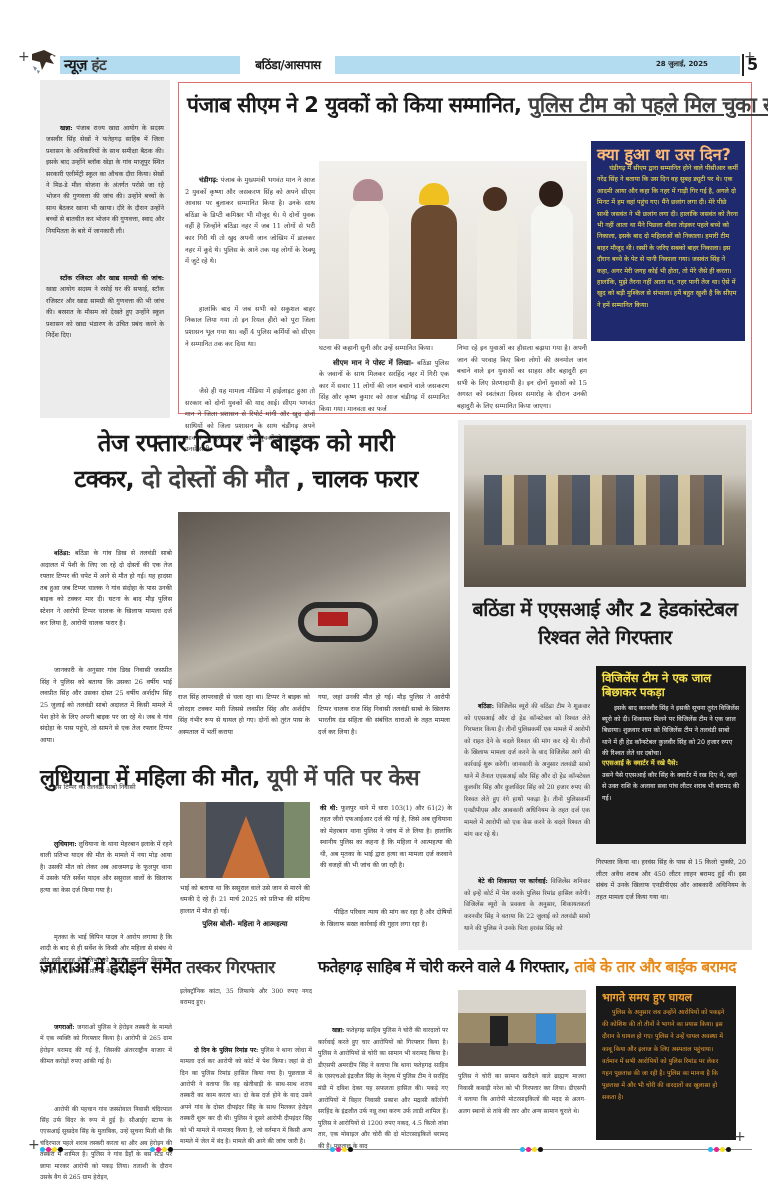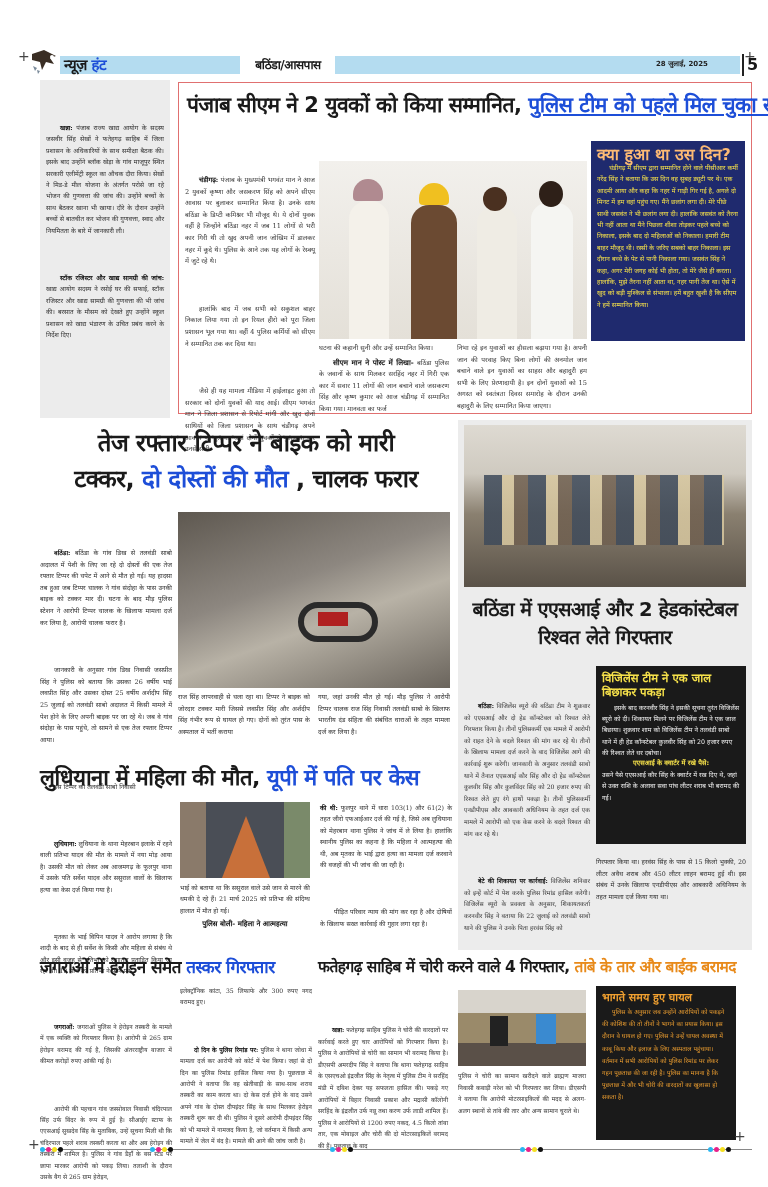--- a/index.html
+++ b/index.html
@@ -2,21 +2,21 @@
 <html><head>
 <meta charset="utf-8">
 <style>
   * { box-sizing: border-box; margin: 0; padding: 0; }
   body { width: 768px; height: 1187px; background: #ffffff; font-family: "DejaVu Serif", serif; color: #222; position: relative; overflow: hidden; }
   .abs { position: absolute; }
   .body-text { font-size: 6.6px; line-height: 11.6px; text-align: justify; color: #333; font-family: "DejaVu Serif", serif; }
   .body-text .dateline { font-weight: bold; color: #111; }
   .body-text p { text-indent: 14px; margin-top: 36px; }
   .head { font-family: "DejaVu Sans", sans-serif; font-weight: bold; color: #1a1a1a; letter-spacing: -0.5px; }
-  .red { color: #1d4ed8; }
+  .red { color: #404040; }
   .orange { color: #e88a1a; text-align: right; }
   .photo { background: linear-gradient(135deg, #8a8a86, #c8c4ba 40%, #6e6a62 70%, #a9a49a); }
   .regmark { position: absolute; font-size: 14px; color: #444; font-family: "DejaVu Sans", sans-serif; }
   .cmyk { position: absolute; display: flex; gap: 1px; }
   .cmyk span { width: 5px; height: 5px; border-radius: 50%; display: inline-block; }
 </style>
 </head>
 <body>
 
 <div class="regmark" style="left:18px;top:48px;">+</div>
@@ -100,21 +100,21 @@
   <div class="abs" style="left:20px;top:50px;width:240px;height:70px;background:repeating-linear-gradient(90deg,#3e4a5a 0 18px,#d8c8a0 18px 30px,#706050 30px 44px);opacity:0.85;"></div>
 </div>
 <div class="abs head" style="left:464px;top:596px;width:282px;text-align:center;font-size:19.5px;line-height:28px;">बठिंडा में एएसआई और 2 हेडकांस्टेबल रिश्वत लेते गिरफ्तार</div>
 <div class="abs body-text" style="left:464px;top:664px;width:126px;font-size:6.2px;line-height:11.6px;">
   <p><span class="dateline">बठिंडा:</span> <span>विजिलेंस ब्यूरो की बठिंडा टीम ने शुक्रवार को एएसआई और दो हेड कॉन्स्टेबल को रिश्वत लेते गिरफ्तार किया है। तीनों पुलिसकर्मी एक मामले में आरोपी को राहत देने के बदले रिश्वत की मांग कर रहे थे। तीनों के खिलाफ मामला दर्ज करने के बाद विजिलेंस आगे की कार्रवाई शुरू करेगी। जानकारी के अनुसार तलवंडी साबो थाने में तैनात एएसआई कौर सिंह और दो हेड कॉन्स्टेबल कुलवीर सिंह और कुलविंदर सिंह को 20 हजार रुपए की रिश्वत लेते हुए रंगे हाथों पकड़ा है। तीनों पुलिसकर्मी एनडीपीएस और आबकारी अधिनियम के तहत दर्ज एक मामले में आरोपी को एक केस करने के बदले रिश्वत की मांग कर रहे थे।</span></p>
   <p><span class="dateline">बेटे की शिकायत पर कार्रवाई:</span> <span>विजिलेंस शनिवार को इन्हें कोर्ट में पेश करके पुलिस रिमांड हासिल करेगी। विजिलेंस ब्यूरो के प्रवक्ता के अनुसार, शिकायतकर्ता करनवीर सिंह ने बताया कि 22 जुलाई को तलवंडी साबो थाने की पुलिस ने उनके पिता हरवंस सिंह को</span></p>
 </div>
 <div class="abs" style="left:596px;top:666px;width:150px;height:178px;background:#1a1a1a;padding:5px 6px;overflow:hidden;">
   <div style="color:#f5e04a;font-family:'DejaVu Sans',sans-serif;font-weight:bold;font-size:11.5px;line-height:14px;margin-bottom:3px;">विजिलेंस टीम ने एक जाल बिछाकर पकड़ा</div>
   <div style="color:#f0f0f0;font-family:'DejaVu Sans',sans-serif;font-size:6.3px;line-height:11.2px;text-indent:12px;">इसके बाद करनवीर सिंह ने इसकी सूचना तुरंत विजिलेंस ब्यूरो को दी। शिकायत मिलने पर विजिलेंस टीम ने एक जाल बिछाया। शुक्रवार शाम को विजिलेंस टीम ने तलवंडी साबो थाने में ही हेड कॉन्स्टेबल कुलवीर सिंह को 20 हजार रुपए की रिश्वत लेते धर दबोचा।</div>
-  <div style="color:#f5e04a;font-family:'DejaVu Sans',sans-serif;font-weight:bold;font-size:6.6px;line-height:11.2px;text-align:center;">एएसआई के क्वार्टर में रखे पैसे:</div>
+  <div style="color:#f5e04a;font-family:'DejaVu Sans',sans-serif;font-weight:bold;font-size:6.6px;line-height:11.2px;">एएसआई के क्वार्टर में रखे पैसे:</div>
   <div style="color:#f0f0f0;font-family:'DejaVu Sans',sans-serif;font-size:6.3px;line-height:11.2px;">उसने पैसे एएसआई कौर सिंह के क्वार्टर में रख दिए थे, जहां से उक्त राशि के अलावा सवा पांच लीटर शराब भी बरामद की गई।</div>
 </div>
 <div class="abs body-text" style="left:596px;top:856px;width:150px;font-size:6.3px;">गिरफ्तार किया था। हरवंस सिंह के पास से 15 किलो भुक्की, 20 लीटर अवैध शराब और 450 लीटर लाहन बरामद हुई थी। इस संबंध में उनके खिलाफ एनडीपीएस और आबकारी अधिनियम के तहत मामला दर्ज किया गया था।</div>
 
 <div class="abs head" style="left:40px;top:762px;width:414px;font-size:22px;line-height:32px;white-space:nowrap;">
   <span>लुधियाना में महिला की मौत,</span>
   <span class="red">यूपी में पति पर केस</span>
 </div>
 <div class="abs body-text" style="left:40px;top:802px;width:132px;font-size:6.3px;line-height:11.4px;">
   <p><span class="dateline">लुधियाना:</span> <span>लुधियाना के थाना मेहरबान इलाके में रहने वाली प्रतिभा यादव की मौत के मामले में नया मोड़ आया है। उसकी मौत को लेकर अब आजमगढ़ के फूलपुर थाना में उसके पति सर्वेश यादव और ससुराल वालों के खिलाफ हत्या का केस दर्ज किया गया है।</span></p>

